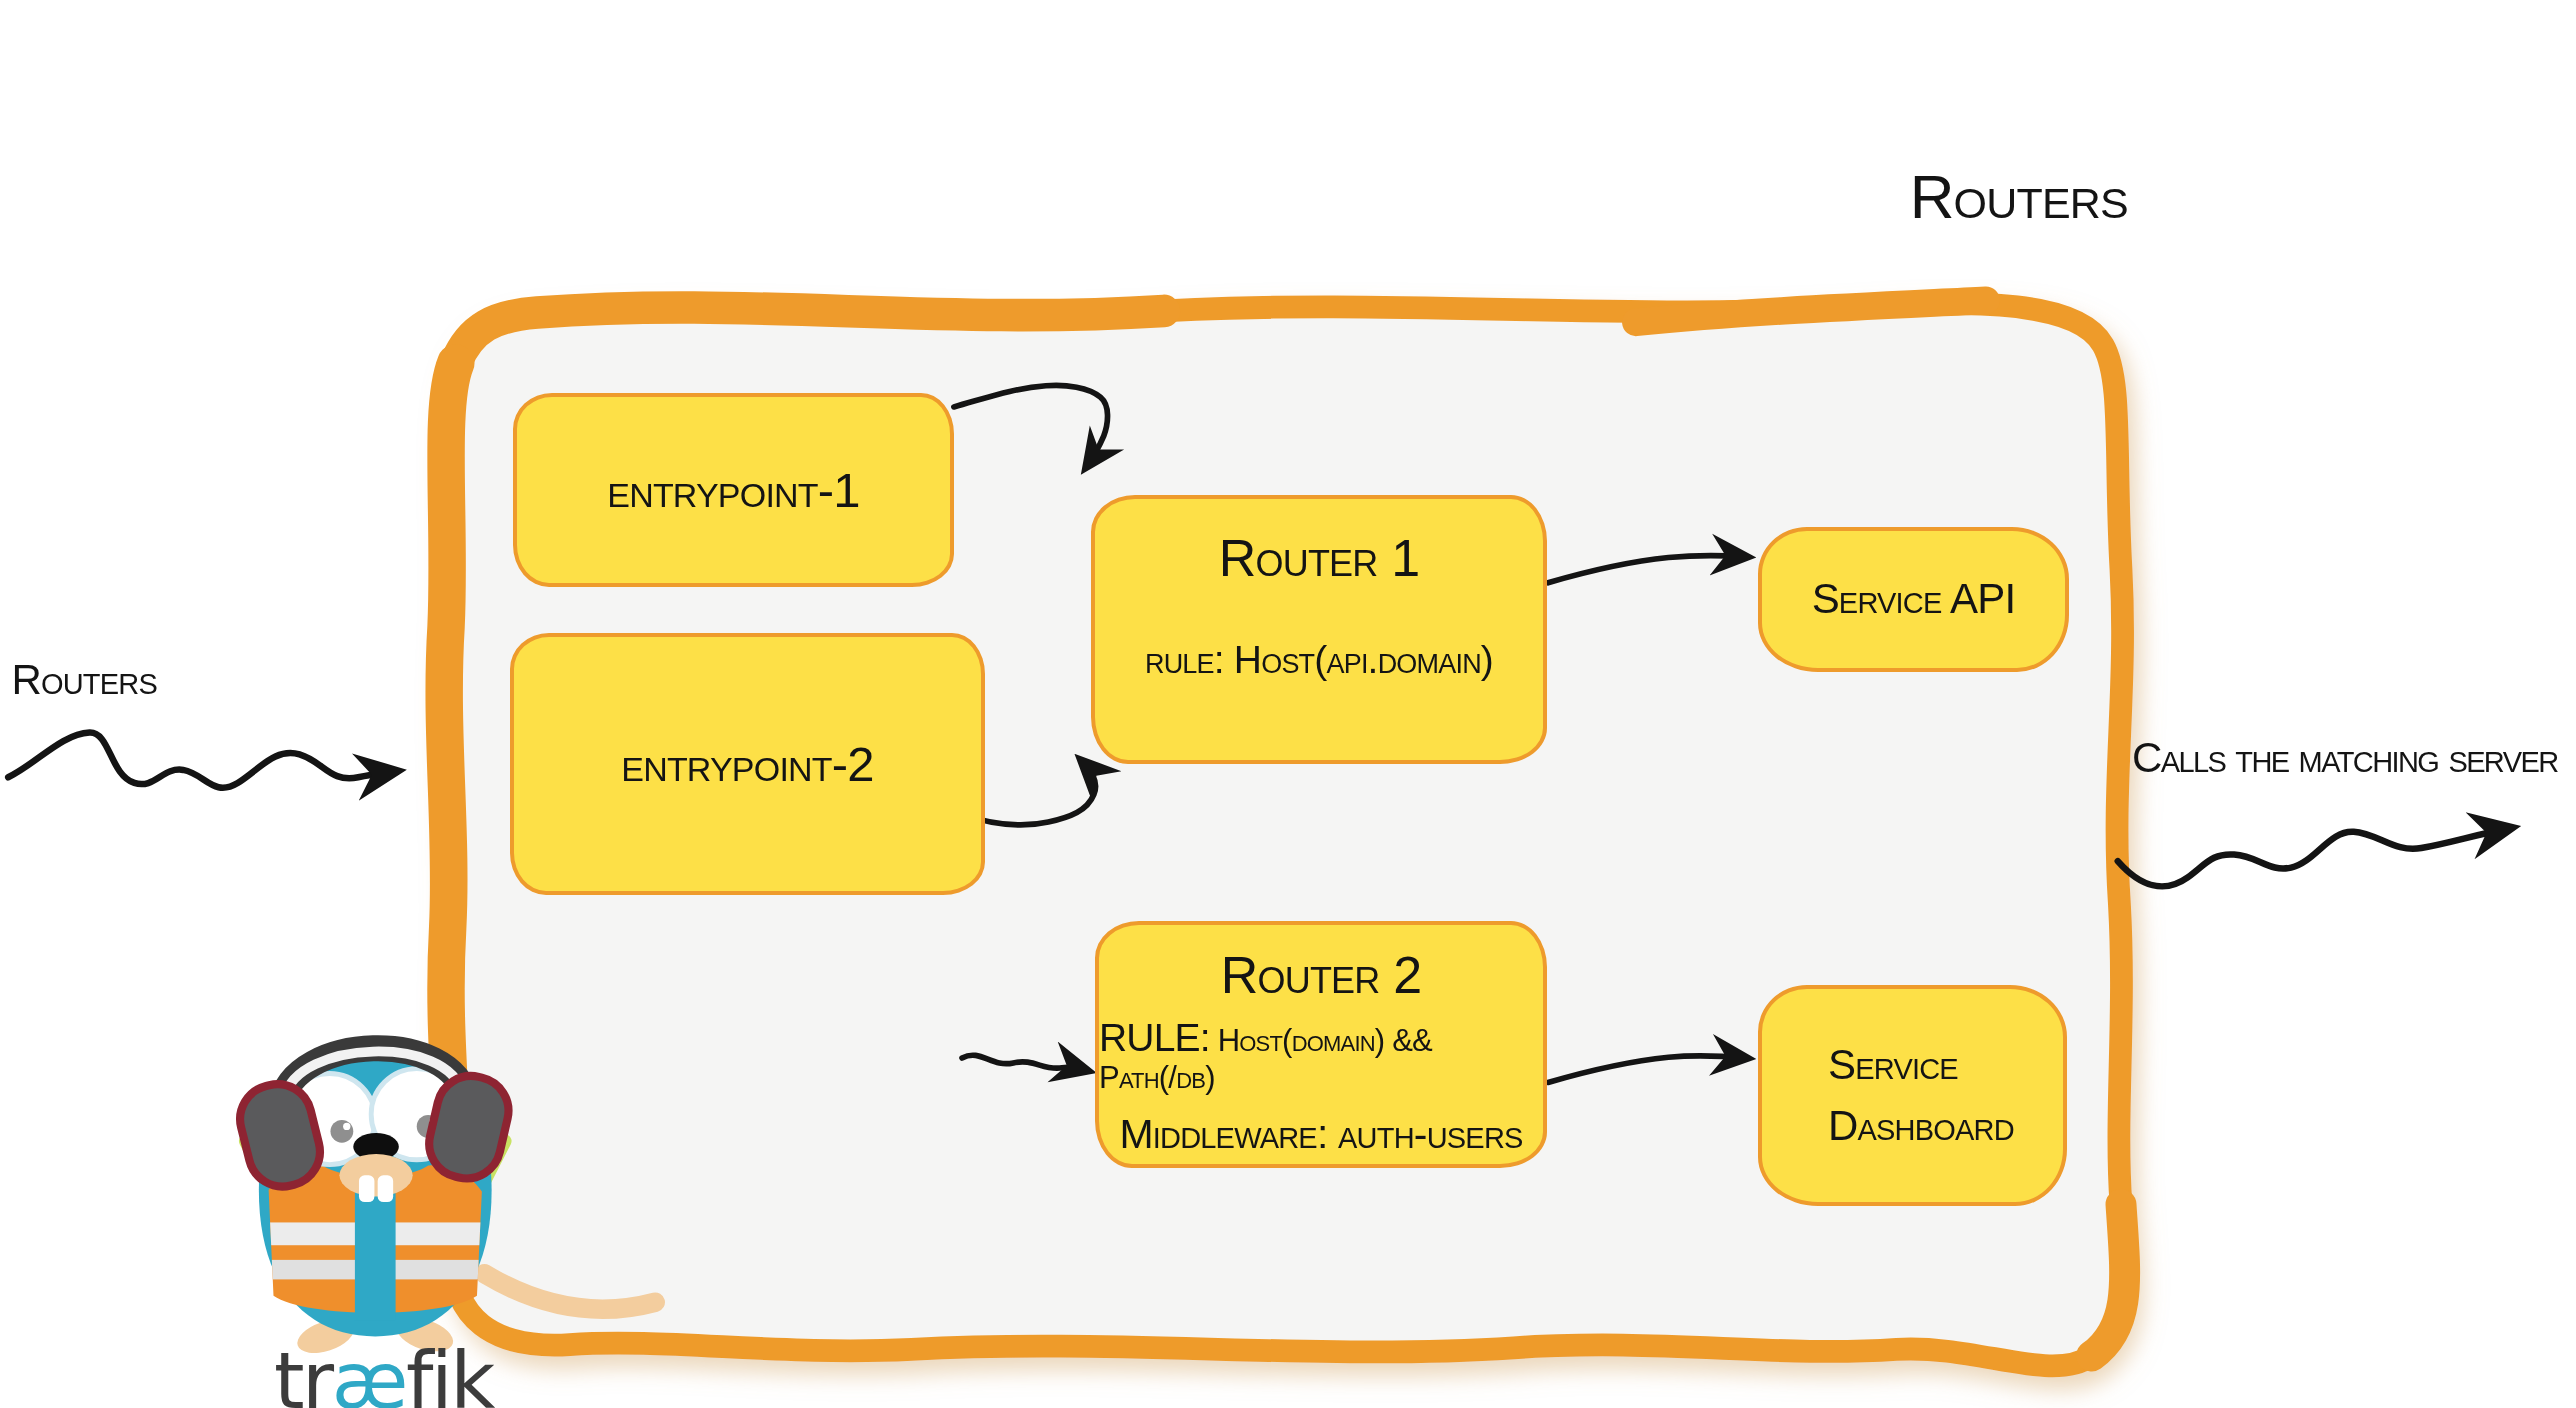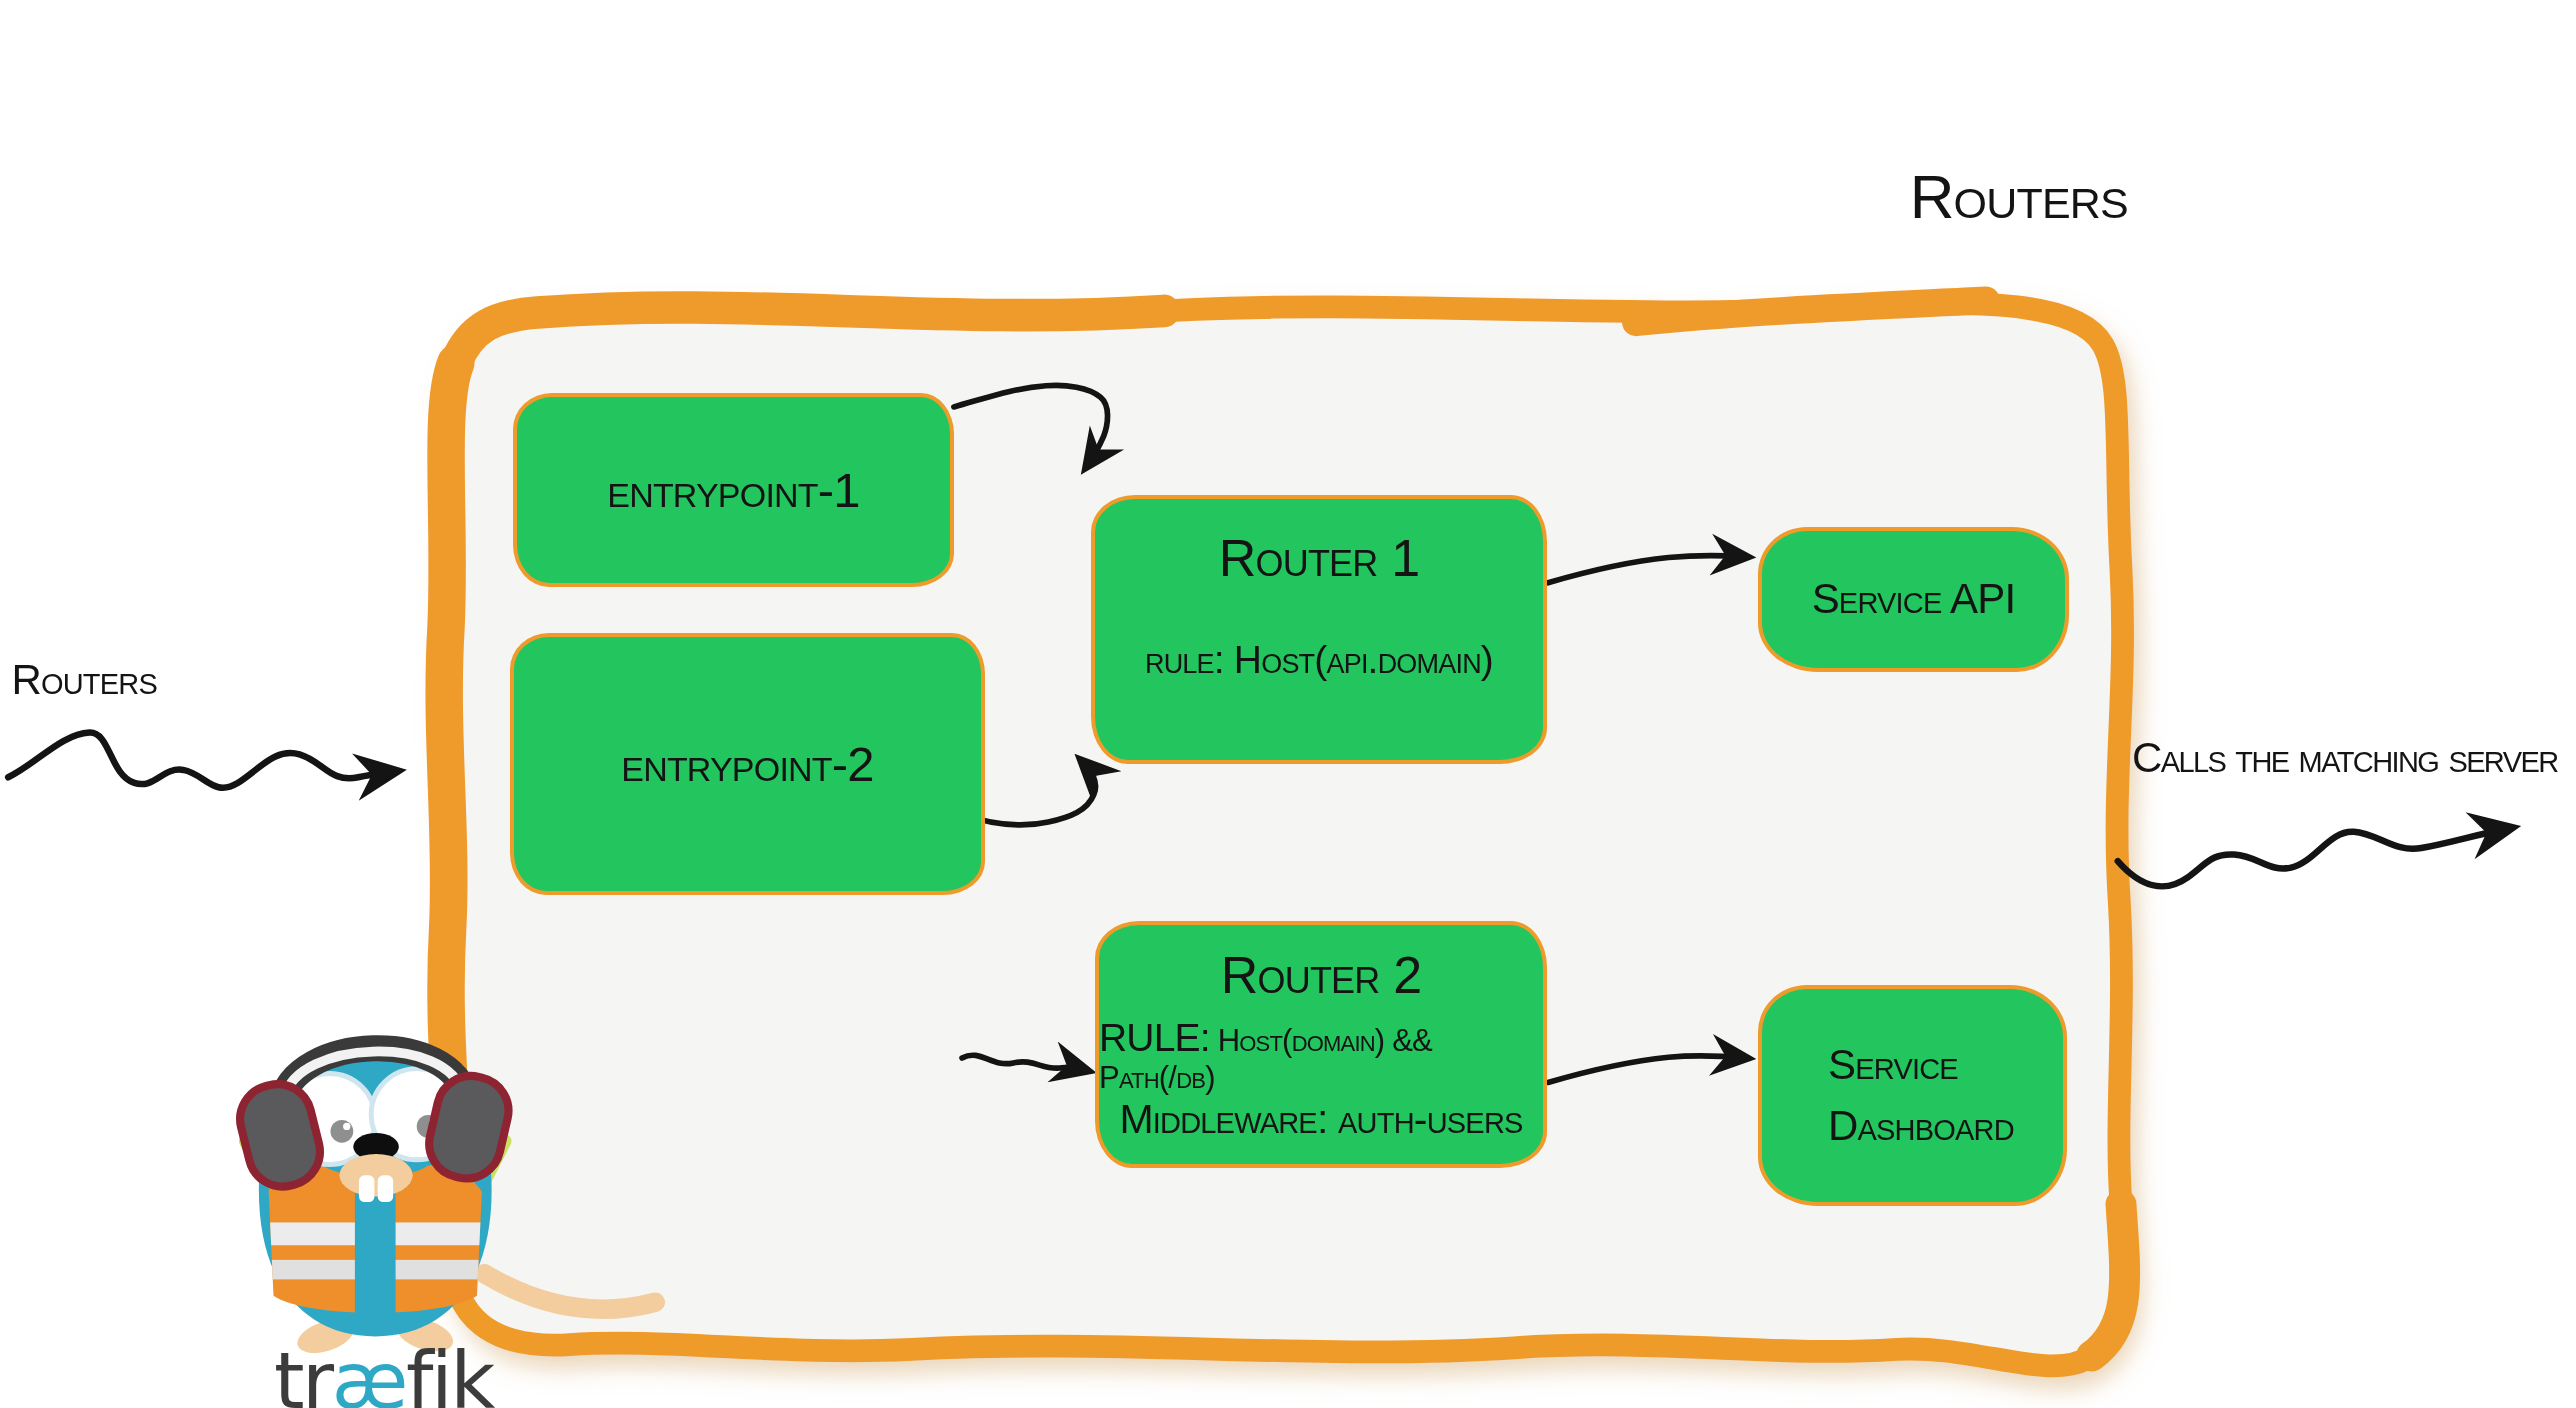--- a/index.html
+++ b/index.html
@@ -9,35 +9,35 @@
   }
   .hand{font-variant:small-caps;letter-spacing:-0.8px;color:#141414;}
   #diagram-canvas{position:absolute;left:0;top:0;z-index:1;}
   #gopher-canvas{position:absolute;left:0;top:0;z-index:4;pointer-events:none;}
 
   .page-title{
     position:absolute;left:419px;top:161px;width:1709px;text-align:right;
     font-size:62px;z-index:2;
   }
   .node{
-    position:absolute;background:#22c55e;border:4.1px solid #EE9B2C;z-index:2;
+    position:absolute;background:#fde047;border:4.1px solid #EE9B2C;z-index:2;
     display:flex;align-items:center;justify-content:center;flex-direction:column;
     box-sizing:border-box;
   }
   .node.r1,.node.r2{justify-content:flex-start;}
   .ep{border-radius:39px 33px 42px 36px / 36px 41px 33px 42px;}
   .rt{border-radius:44px 36px 47px 37px / 37px 46px 36px 47px;}
   .sv{border-radius:49px 57px 52px 60px / 47px 52px 57px 49px;}
   .ep-label{font-size:49px;}
   .router-name{font-size:52px;margin-top:29px;}
   .router-rule{font-size:39px;}
   .r1 .router-rule{margin-top:50px;}
   .rule-line{margin-top:11.4px;font-size:31px;}
   .rule-line .big{font-size:39px;}
-  .mw-line{margin-top:0;font-size:41px;}
+  .mw-line{margin-top:15px;font-size:41px;}
   .service-label{font-size:42px;line-height:1.45;}
   .svc-dash{align-items:flex-start;justify-content:center;padding-left:50px;}
   .flow-label{position:absolute;font-size:42px;white-space:nowrap;z-index:2;}
   .wordmark{
     position:absolute;left:249px;top:1336px;width:269px;text-align:center;z-index:5;
     font-size:78px;font-weight:400;color:#3C3C3C;letter-spacing:-2.4px;
     font-family:"DejaVu Sans",sans-serif;
   }
   .wordmark .ae{color:#2FA8C6;}
 </style>

